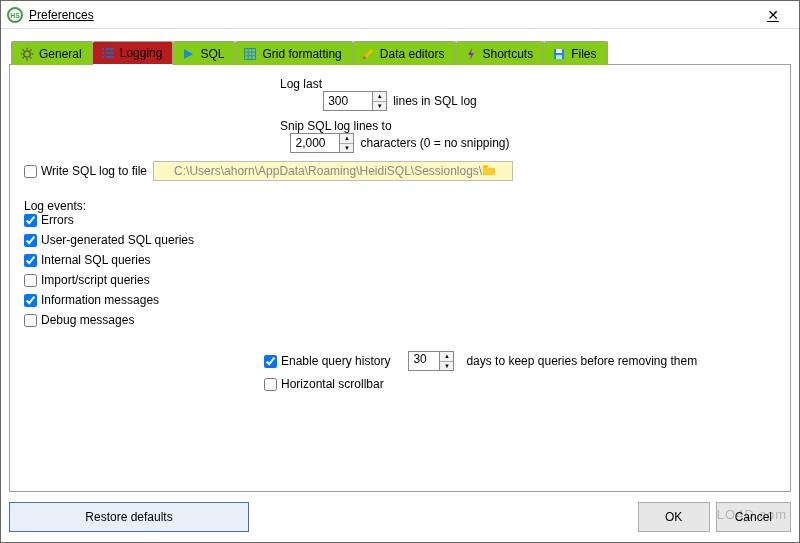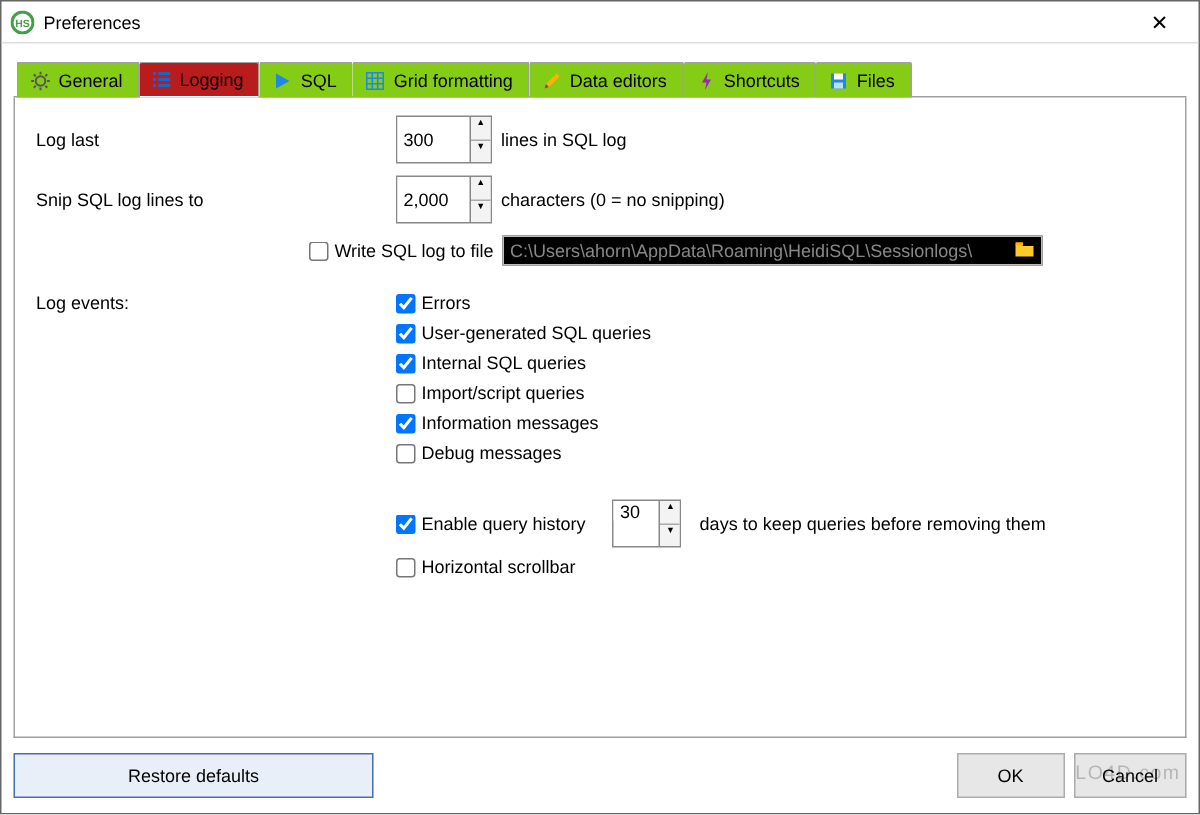--- a/index.html
+++ b/index.html
@@ -5,20 +5,21 @@
   * { box-sizing: border-box; }
   html, body { margin:0; padding:0; }
   body { font-family: "Segoe UI", Tahoma, sans-serif; font-size:12px; color:#000; background:#fff; }
   .window {
     width:800px; height:543px; border:1px solid #666; position:relative;
     background:#fff;
   }
   .titlebar {
     height:28px; display:flex; align-items:center; padding:0 6px;
     border-bottom:1px solid #ddd;
+    text-decoration:underline;
   }
   .app-icon { width:16px; height:16px; margin-right:6px; display:flex; align-items:center; justify-content:center; }
   .title-text { flex:1; font-size:12px; }
   .close-btn { width:40px; height:24px; display:flex; align-items:center; justify-content:center; font-size:14px; }
 
   .client { position:absolute; left:8px; right:8px; top:40px; bottom:48px; }
 
   .tabs { display:flex; border-bottom:1px solid #a0a0a0; padding-left:2px; }
   .tab {
     display:flex; align-items:center; gap:5px;
@@ -29,44 +30,44 @@
   }
   .tab + .tab { border-left:none; }
   .tab.active { background:#b91c1c; border-bottom:1px solid #fff; }
   .tab-icon { width:14px; height:14px; display:inline-flex; align-items:center; justify-content:center; }
 
   .page {
     border:1px solid #a0a0a0; border-top:none; padding:12px 14px;
     height: calc(100% - 26px);
   }
 
-  .row { display:flex; align-items:center; margin-bottom:8px; }
+  .row { display:flex; align-items:center; margin-bottom:8px;flex-direction:column; }
   .label-col { width:240px; }
   .ctrl-col { display:flex; align-items:center; gap:6px; }
 
   .num-input {
     display:inline-flex; align-items:stretch; border:1px solid #888;
-    height:32px; background:#fff;
+    height:20px; background:#fff;
   }
   .num-input input {
     width:48px; border:none; padding:0 4px; font-family:inherit; font-size:12px;
     outline:none;
   }
   .spin { display:flex; flex-direction:column; border-left:1px solid #888; width:14px; }
   .spin div {
     flex:1; font-size:6px; line-height:8px; text-align:center; background:#f3f3f3;
     border-bottom:1px solid #aaa; cursor:pointer;
   }
   .spin div:last-child { border-bottom:none; }
 
   .chk { display:flex; align-items:center; gap:4px; margin-bottom:6px; }
   .chk input { width:13px; height:13px; margin:0; }
   .filebox {
     flex:1; display:flex; align-items:center; border:1px solid #bbb;
-    height:20px; padding:0 4px; color:#888; background:#000000;
+    height:20px; padding:0 20px; color:#888; background:#fef9c3;
     max-width:360px;
   }
   .folder-icon { margin-left:auto; }
 
   .bottom-bar {
     position:absolute; left:8px; right:8px; bottom:10px; display:flex;
     align-items:center;
   }
   .btn {
     border:1px solid #acacac; background:#e7e7e7; padding:7px 18px;

